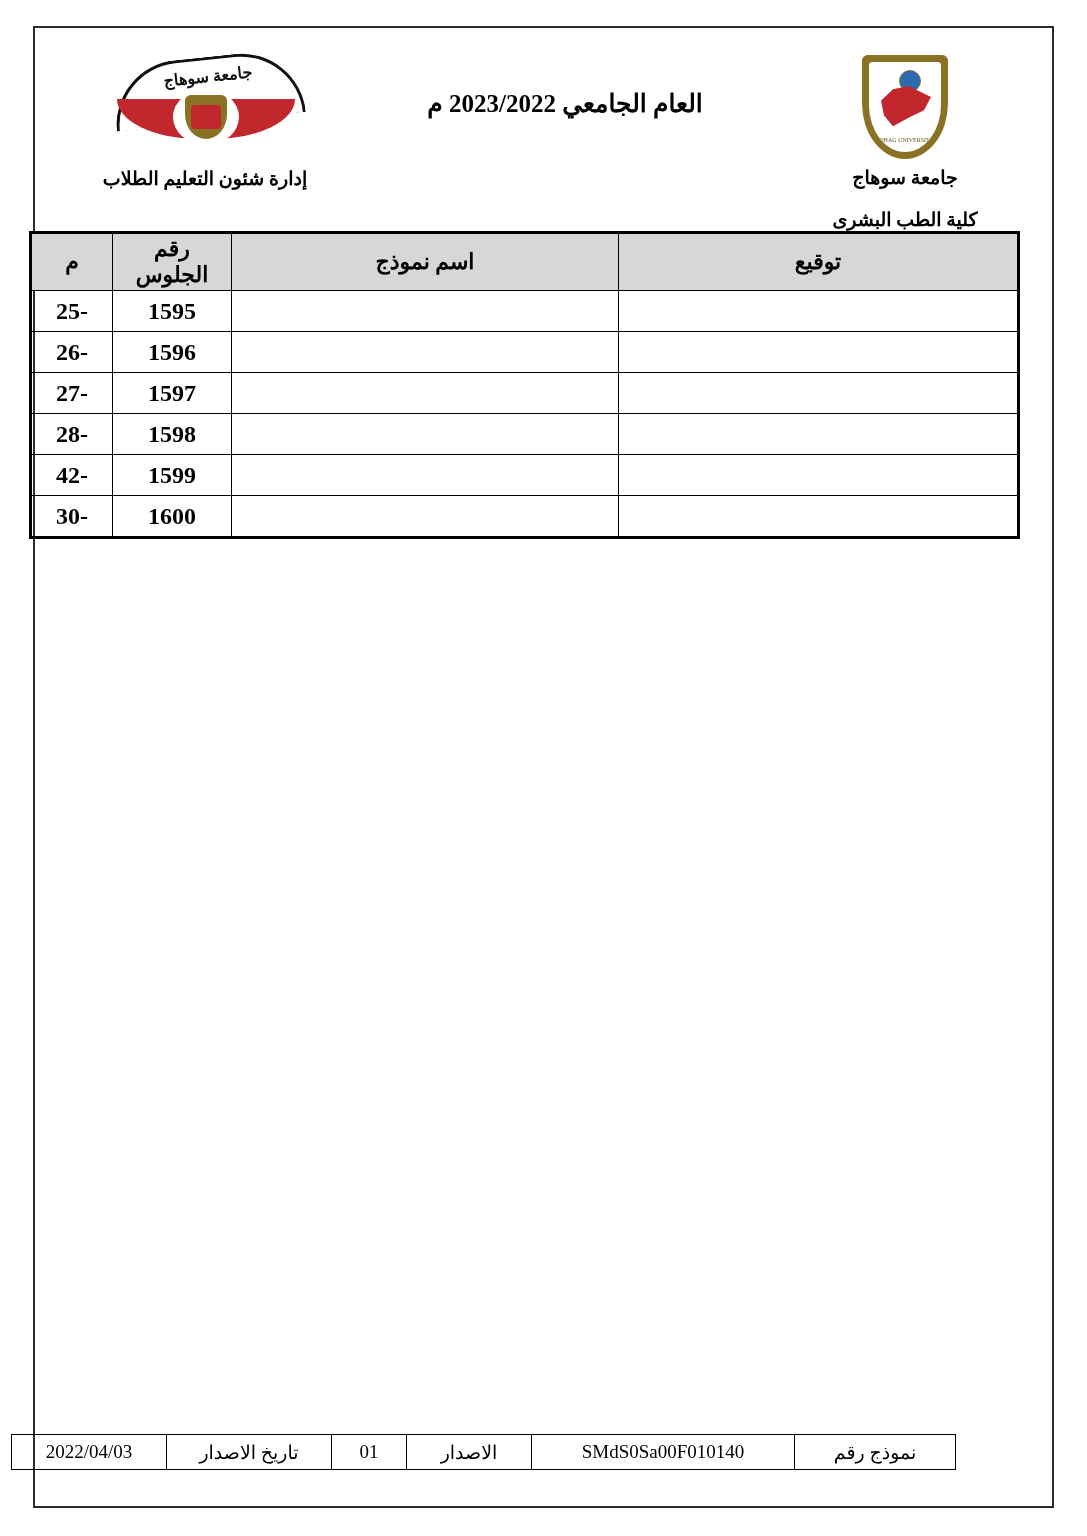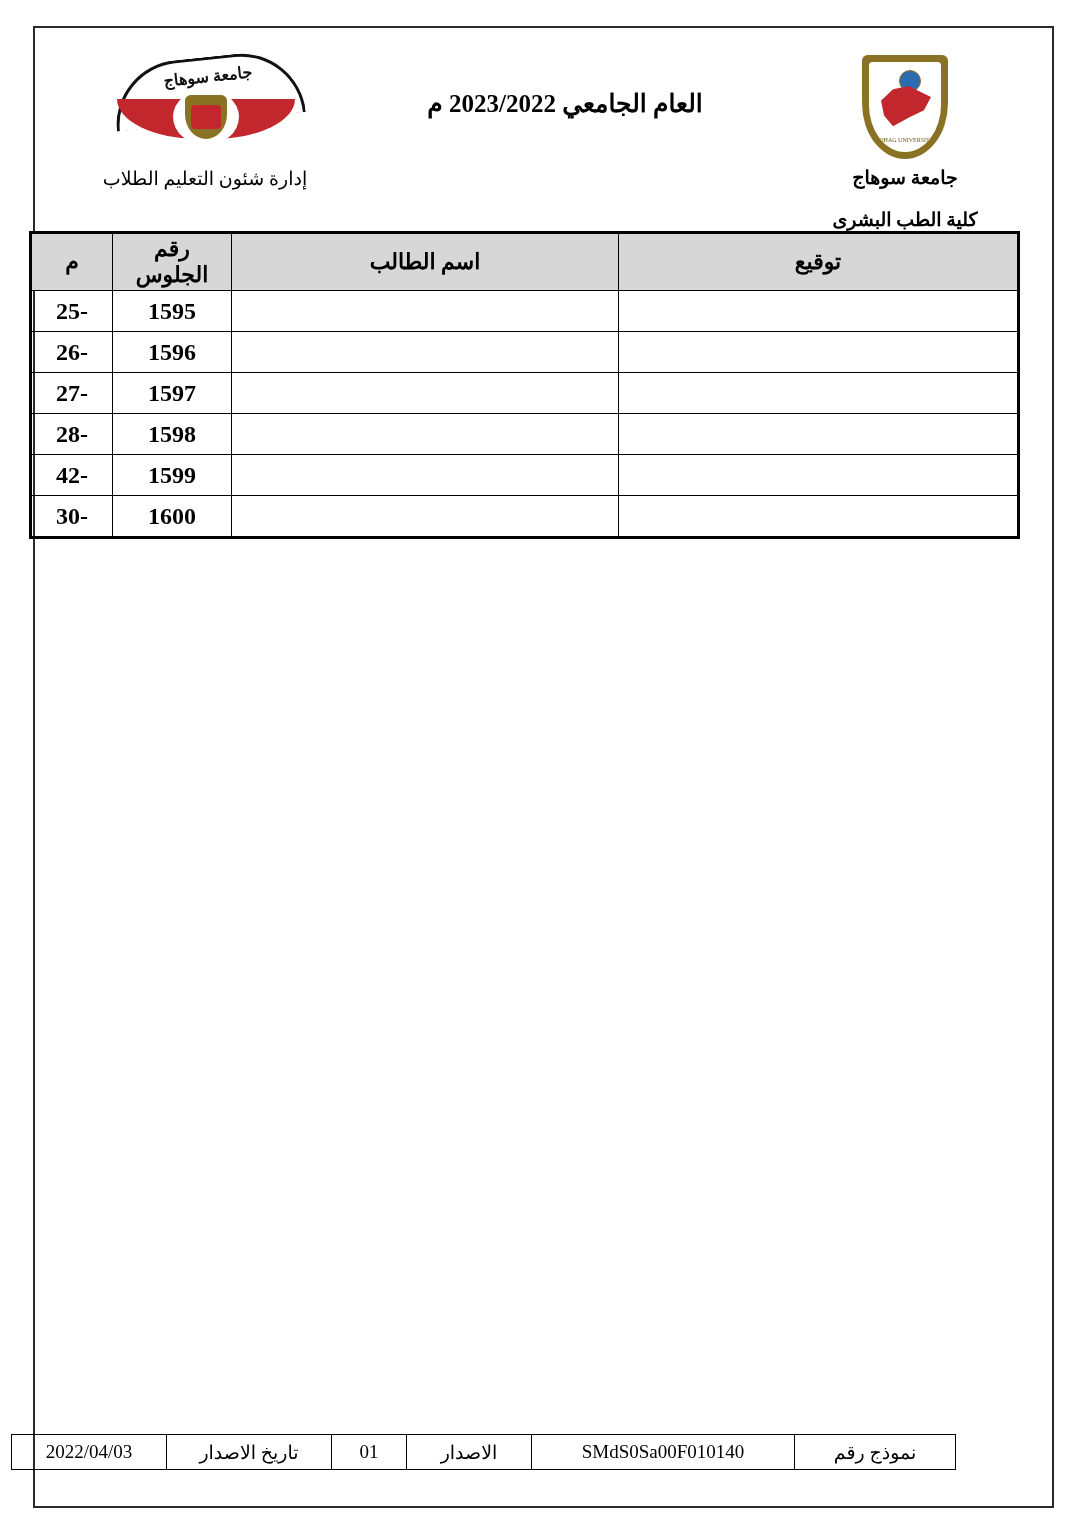--- a/index.html
+++ b/index.html
@@ -68,21 +68,21 @@
   }
   .header-left {
     width: 270px;
     display: flex;
     flex-direction: column;
     align-items: center;
     text-align: center;
   }
   .header-left .dept-text {
     font-size: 19px;
-    font-weight: normal;
+    font-weight: bold;
     color: #000;
     margin-top: 4px;
   }
 
   
   .shield {
     position: relative;
     width: 86px;
     height: 104px;
   }
@@ -307,21 +307,21 @@
       <div class="dept-text">إدارة شئون التعليم الطلاب</div>
     </div>
 
   </div>
 
   <div class="table-wrap">
     <table class="main">
       <thead>
         <tr>
           <th class="col-sig">توقيع</th>
-          <th class="col-name">اسم الطالب</th>
+          <th class="col-name">اسم نموذج</th>
           <th class="col-seat">رقم الجلوس</th>
           <th class="col-idx">م</th>
         </tr>
       </thead>
       <tbody>
         <tr>
           <td class="col-sig"></td>
           <td class="col-name"></td>
           <td class="col-seat">1595</td>
           <td class="col-idx">-25</td>

